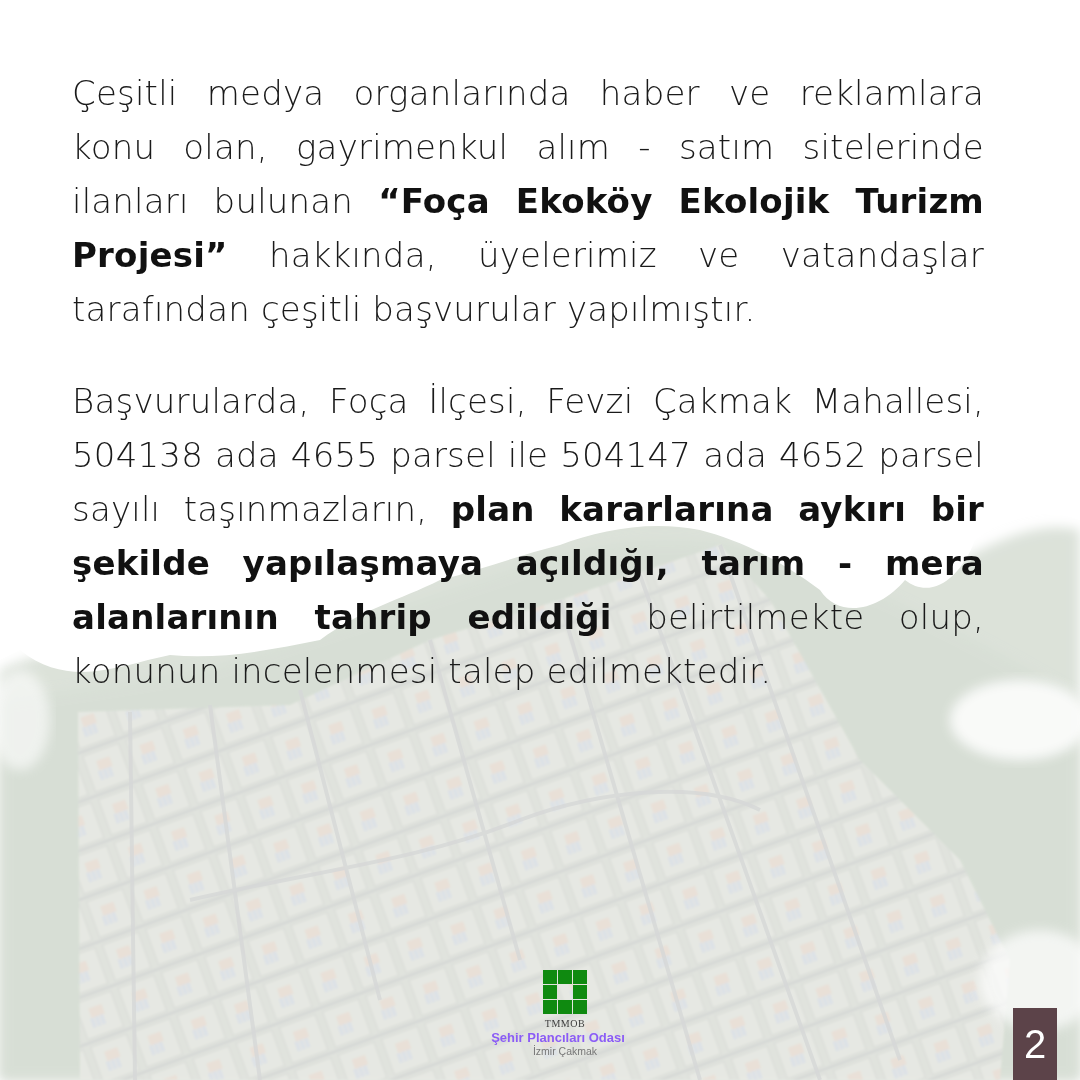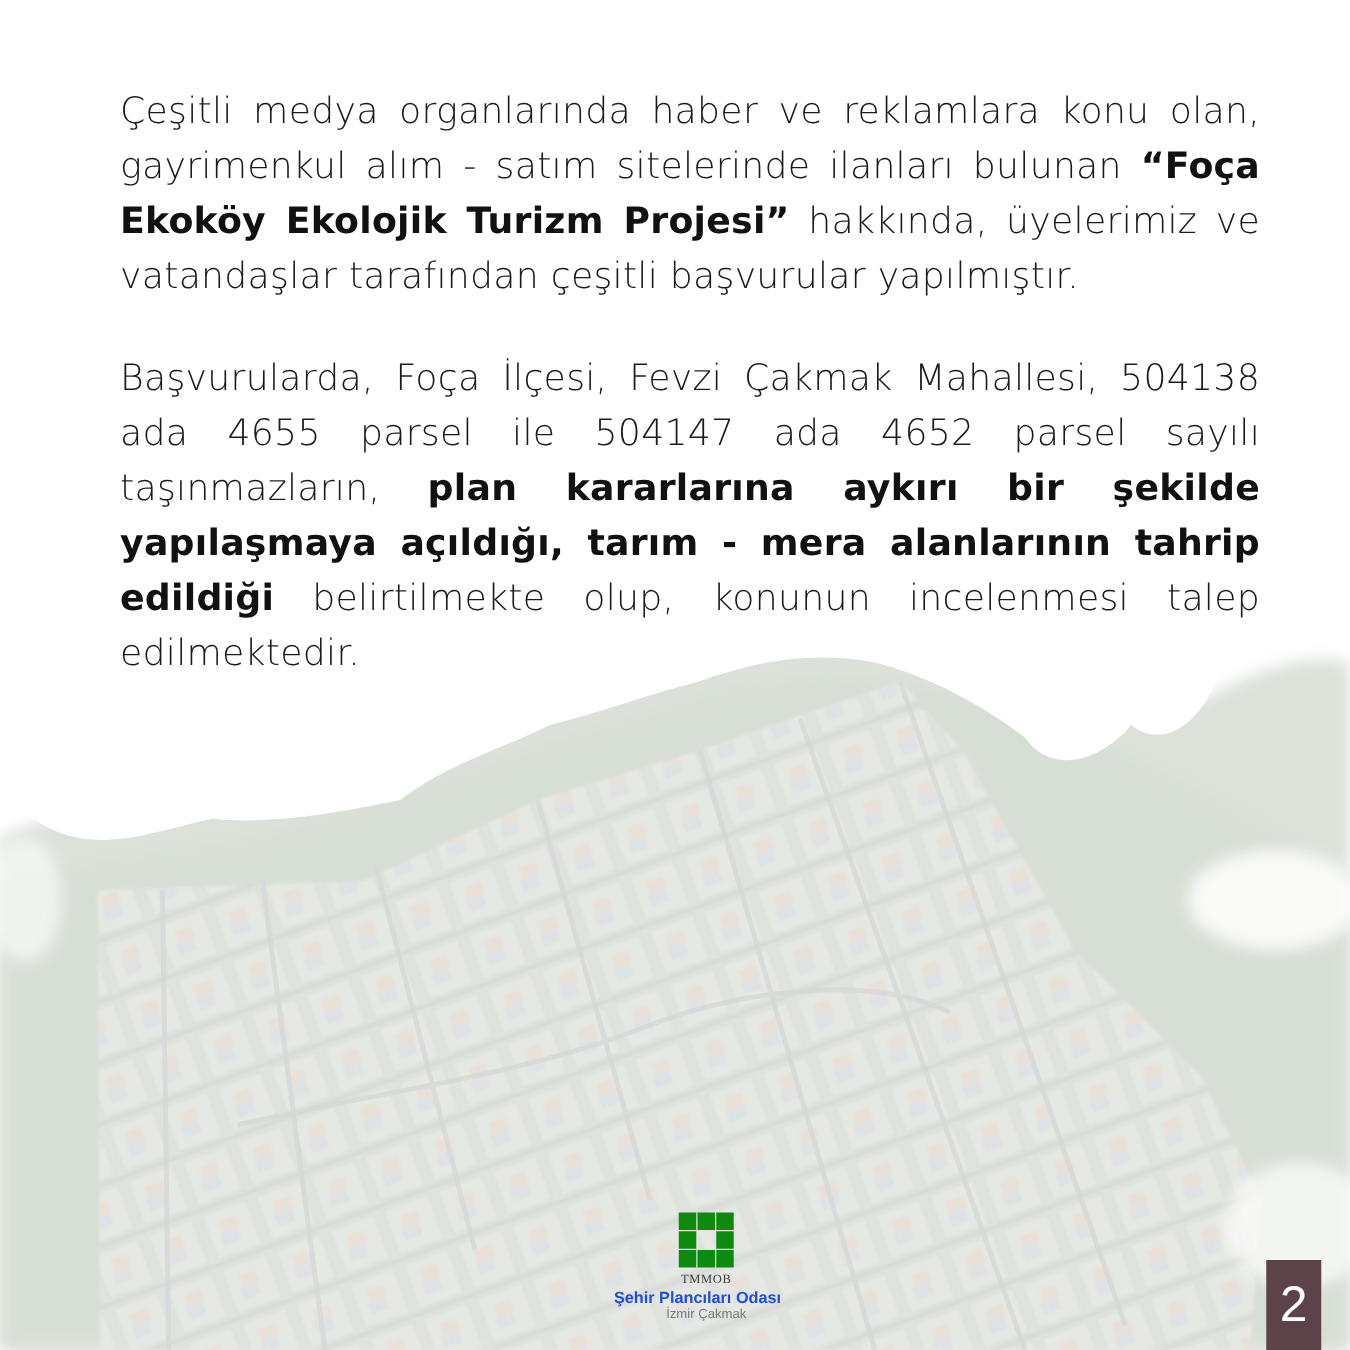--- a/index.html
+++ b/index.html
@@ -1,27 +1,27 @@
 <!DOCTYPE html>
 <html><head>
 <meta charset="utf-8">
 <style>
   html,body{margin:0;padding:0;}
   body{width:1080px;height:1080px;overflow:hidden;background:#ffffff;position:relative;font-family:"DejaVu Sans","Liberation Sans",sans-serif;}
   .bg{position:absolute;left:0;top:0;width:1080px;height:1080px;z-index:0;}
-  .text-block{position:absolute;left:96px;top:66px;width:912px;z-index:2;color:#1a1a1a;font-size:29px;line-height:44px;font-weight:300;letter-spacing:0.2px;}
+  .text-block{position:absolute;left:72px;top:66px;width:912px;z-index:2;color:#1a1a1a;font-size:34px;line-height:54px;font-weight:300;letter-spacing:0.2px;}
   .para{margin:0;text-align:justify;text-align-last:left;}
   .para + .para{margin-top:38px;}
   .b{font-weight:700;color:#111;}
   .logo{position:absolute;left:490px;top:970px;width:150px;z-index:2;text-align:center;}
   .logo-mark{width:44px;height:44px;margin:0 auto;display:grid;grid-template-columns:repeat(3,1fr);grid-template-rows:repeat(3,1fr);gap:1.5px;}
   .logo-mark span{background:#0f8a10;}
   .logo-mark span.hole{background:transparent;}
   .logo-line1{font-family:Liberation Serif, serif;font-size:10px;color:#3d3d3d;letter-spacing:0.5px;margin-top:4px;line-height:12px;}
-  .logo-line2{font-family:"Liberation Sans",sans-serif;font-size:13px;color:#1d4ed8;font-weight:700;line-height:15px;white-space:nowrap;margin-left:-14px;}
+  .logo-line2{font-family:"Liberation Sans",sans-serif;font-size:13px;color:#8b5cf6;font-weight:700;line-height:15px;white-space:nowrap;margin-left:-14px;}
   .logo-line3{font-family:"Liberation Sans",sans-serif;font-size:10.5px;color:#777;line-height:12px;}
   .page-badge{position:absolute;left:1013px;top:1008px;width:44px;height:72px;background:#5c4349;z-index:2;display:flex;align-items:center;justify-content:center;}
   .page-badge span{color:#fff;font-family:"Liberation Sans",sans-serif;font-size:40px;font-weight:400;}
 </style>
 </head>
 <body>
 
 <svg class="bg" viewBox="0 0 1080 1080" xmlns="http://www.w3.org/2000/svg">
   <defs>
     <filter id="blur6">

